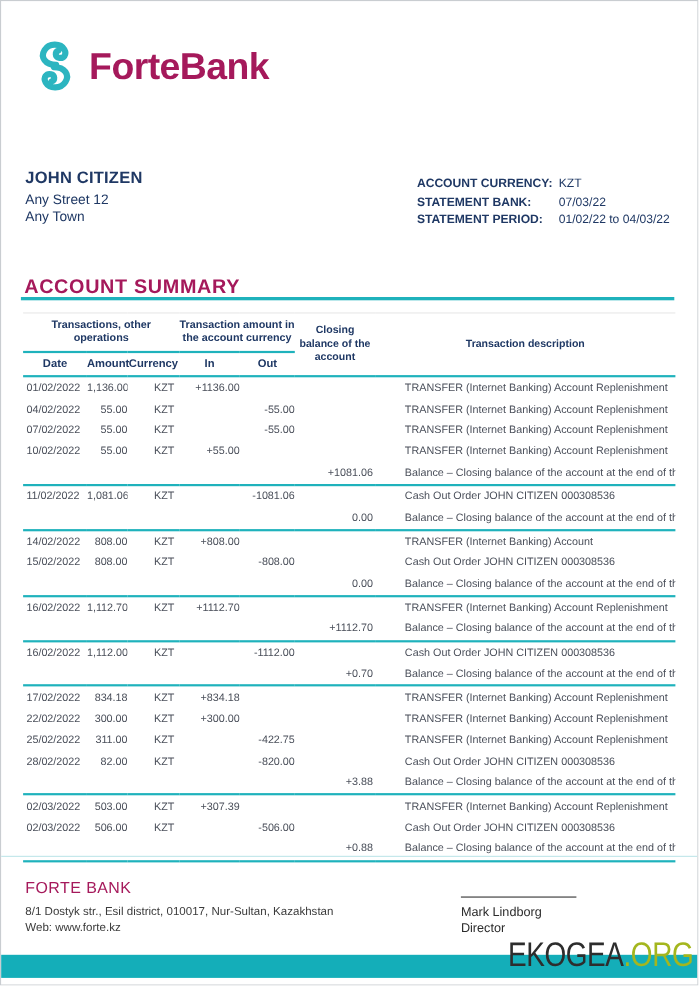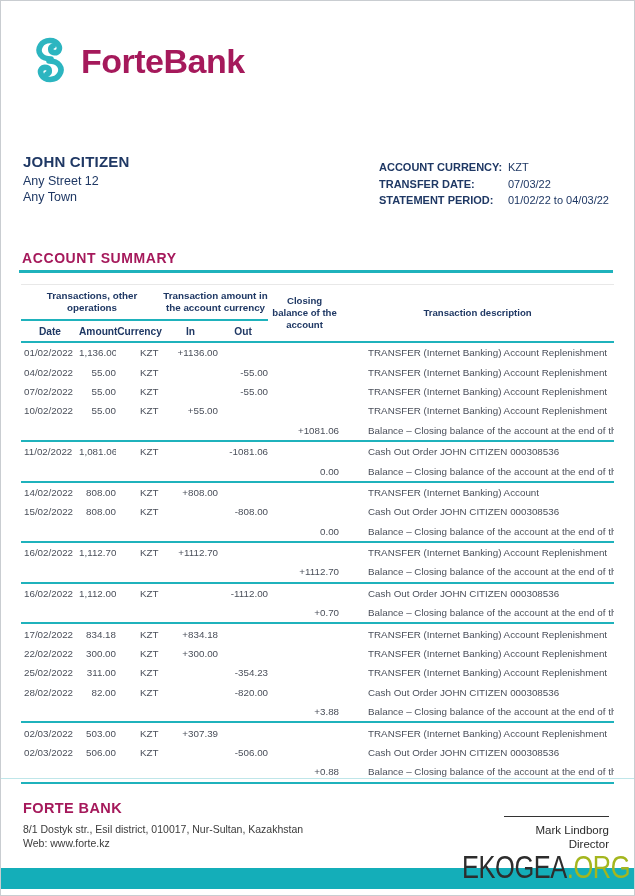--- a/index.html
+++ b/index.html
@@ -18,21 +18,21 @@
   .customer { position:absolute; left:22px; top:152px; color:#1F3864; }
   .customer .name { font-size:15px; font-weight:700; letter-spacing:0.2px; }
   .customer .addr { font-size:12.5px; line-height:16px; margin-top:3px; }
 
   .acct-info { position:absolute; left:378px; top:158px; color:#1F3864; }
   .acct-row { display:flex; line-height:16.5px; font-size:11px; }
   .acct-row .lbl { font-weight:700; width:129px; flex:0 0 auto; }
   .acct-row .val { font-weight:400; }
 
   
-  .section-title { position:absolute; left:21px; top:249px; font-size:14px; font-weight:700;
+  .section-title { position:absolute; left:21px; top:249px; font-size:18px; font-weight:700;
                    color:#A5195B; letter-spacing:0.6px; }
   .section-rule { position:absolute; left:18px; width:594px; top:269px; height:3px; background:#1FB2BC; }
 
   
   .txn-table { position:absolute; left:20px; top:283px; width:593px; border-collapse:collapse;
                border-top:1px solid #e8e8e8; table-layout:fixed; }
   .txn-table th { color:#1F3864; font-weight:700; padding:0; vertical-align:middle; }
   .gh { font-size:9.8px; height:34px; text-align:center; line-height:1.2; }
   .gh-underline { border-bottom:2px solid #1FB2BC; }
   .sh { font-size:10.2px; height:20px; text-align:center; border-bottom:2px solid #1FB2BC; }
@@ -43,24 +43,24 @@
   td.col-date   { text-align:left;  padding-left:3px; }
   td.col-amount { text-align:right; }
   td.col-currency { text-align:left; padding-left:24px; }
   td.col-in     { text-align:right; }
   td.col-out    { text-align:right; }
   td.col-closing{ text-align:right; padding-right:2px; }
   td.col-desc   { text-align:left;  padding-left:27px; }
 
   
   .footer-divider { position:absolute; left:0; right:0; top:777px; height:1px; background:#bfe6e9; }
-  .bank-name { position:absolute; left:22px; top:799px; font-size:14.5px; font-weight:700;
+  .bank-name { position:absolute; left:22px; top:799px; font-size:14.5px; font-weight:400;
                color:#A5195B; letter-spacing:0.4px; }
   .bank-contact { position:absolute; left:22px; top:821px; font-size:10.5px; color:#3b3b3b; line-height:14.2px; }
-  .signature { position:absolute; right:25px; top:804px; width:190px; text-align:right; color:#2b2b2b; }
+  .signature { position:absolute; right:25px; top:804px; width:190px; text-align:left; color:#2b2b2b; }
   .signature .sig-line { display:inline-block; width:105px; border-top:1.5px solid #333; margin-bottom:2px; }
   .signature .sig-name { font-size:11.5px; line-height:14px; }
   .signature .sig-title { font-size:11.5px; line-height:14px; }
 
   .bottom-bar { position:absolute; left:0; right:0; top:867px; height:21px; background:#14AEB9; }
   .watermark { position:absolute; right:4px; top:849px; font-size:31px; font-weight:500;
                letter-spacing:-0.5px; transform:scaleX(0.82); transform-origin:right center;
                white-space:nowrap; z-index:5; }
   .watermark .wm-main { color:#2d2d2d; }
   .watermark .wm-suffix { color:#A4B61E; }
@@ -85,21 +85,21 @@
       <div>Any Town</div>
     </div>
   </div>
 
   <div class="acct-info">
     <div class="acct-row">
       <span class="lbl">ACCOUNT CURRENCY:</span>
       <span class="val">KZT</span>
     </div>
     <div class="acct-row">
-      <span class="lbl">TRANSFER DATE:</span>
+      <span class="lbl">STATEMENT BANK:</span>
       <span class="val">07/03/22</span>
     </div>
     <div class="acct-row">
       <span class="lbl">STATEMENT PERIOD:</span>
       <span class="val">01/02/22 to 04/03/22</span>
     </div>
   </div>
 
   <div class="section-title">ACCOUNT SUMMARY</div>
   <div class="section-rule"></div>
@@ -282,21 +282,21 @@
           <td class="col-in">+300.00</td>
           <td class="col-out"></td>
           <td class="col-closing"></td>
           <td class="col-desc">TRANSFER (Internet Banking) Account Replenishment</td>
         </tr>
         <tr>
           <td class="col-date">25/02/2022</td>
           <td class="col-amount">311.00</td>
           <td class="col-currency">KZT</td>
           <td class="col-in"></td>
-          <td class="col-out">-354.23</td>
+          <td class="col-out">-422.75</td>
           <td class="col-closing"></td>
           <td class="col-desc">TRANSFER (Internet Banking) Account Replenishment</td>
         </tr>
         <tr>
           <td class="col-date">28/02/2022</td>
           <td class="col-amount">82.00</td>
           <td class="col-currency">KZT</td>
           <td class="col-in"></td>
           <td class="col-out">-820.00</td>
           <td class="col-closing"></td>

